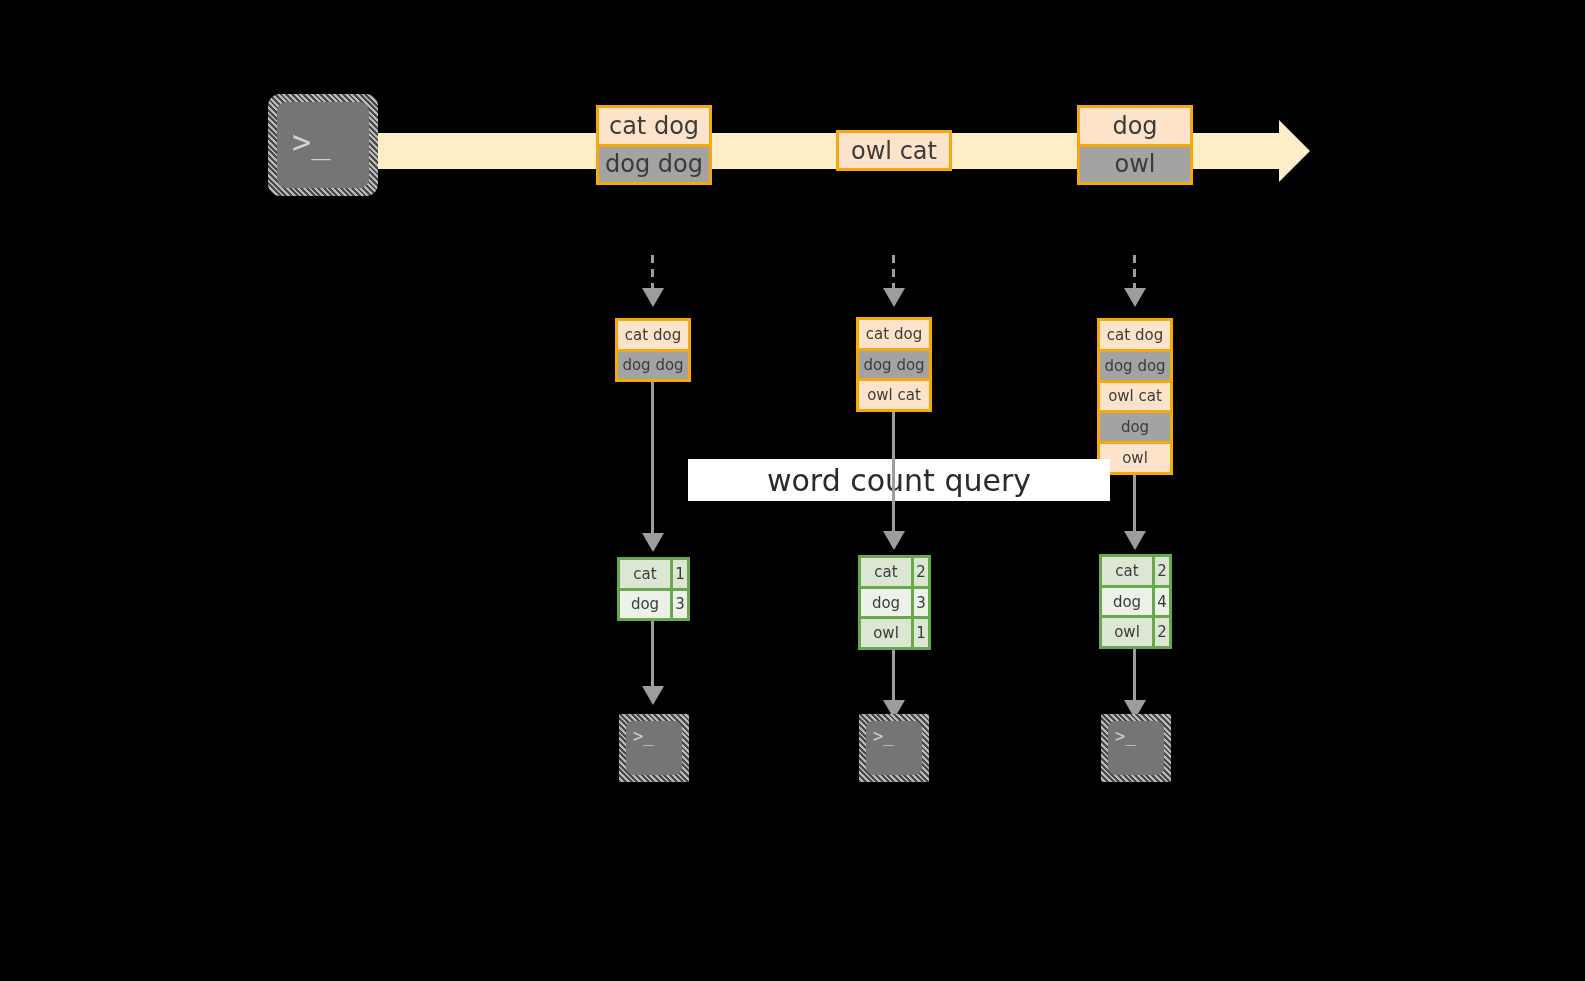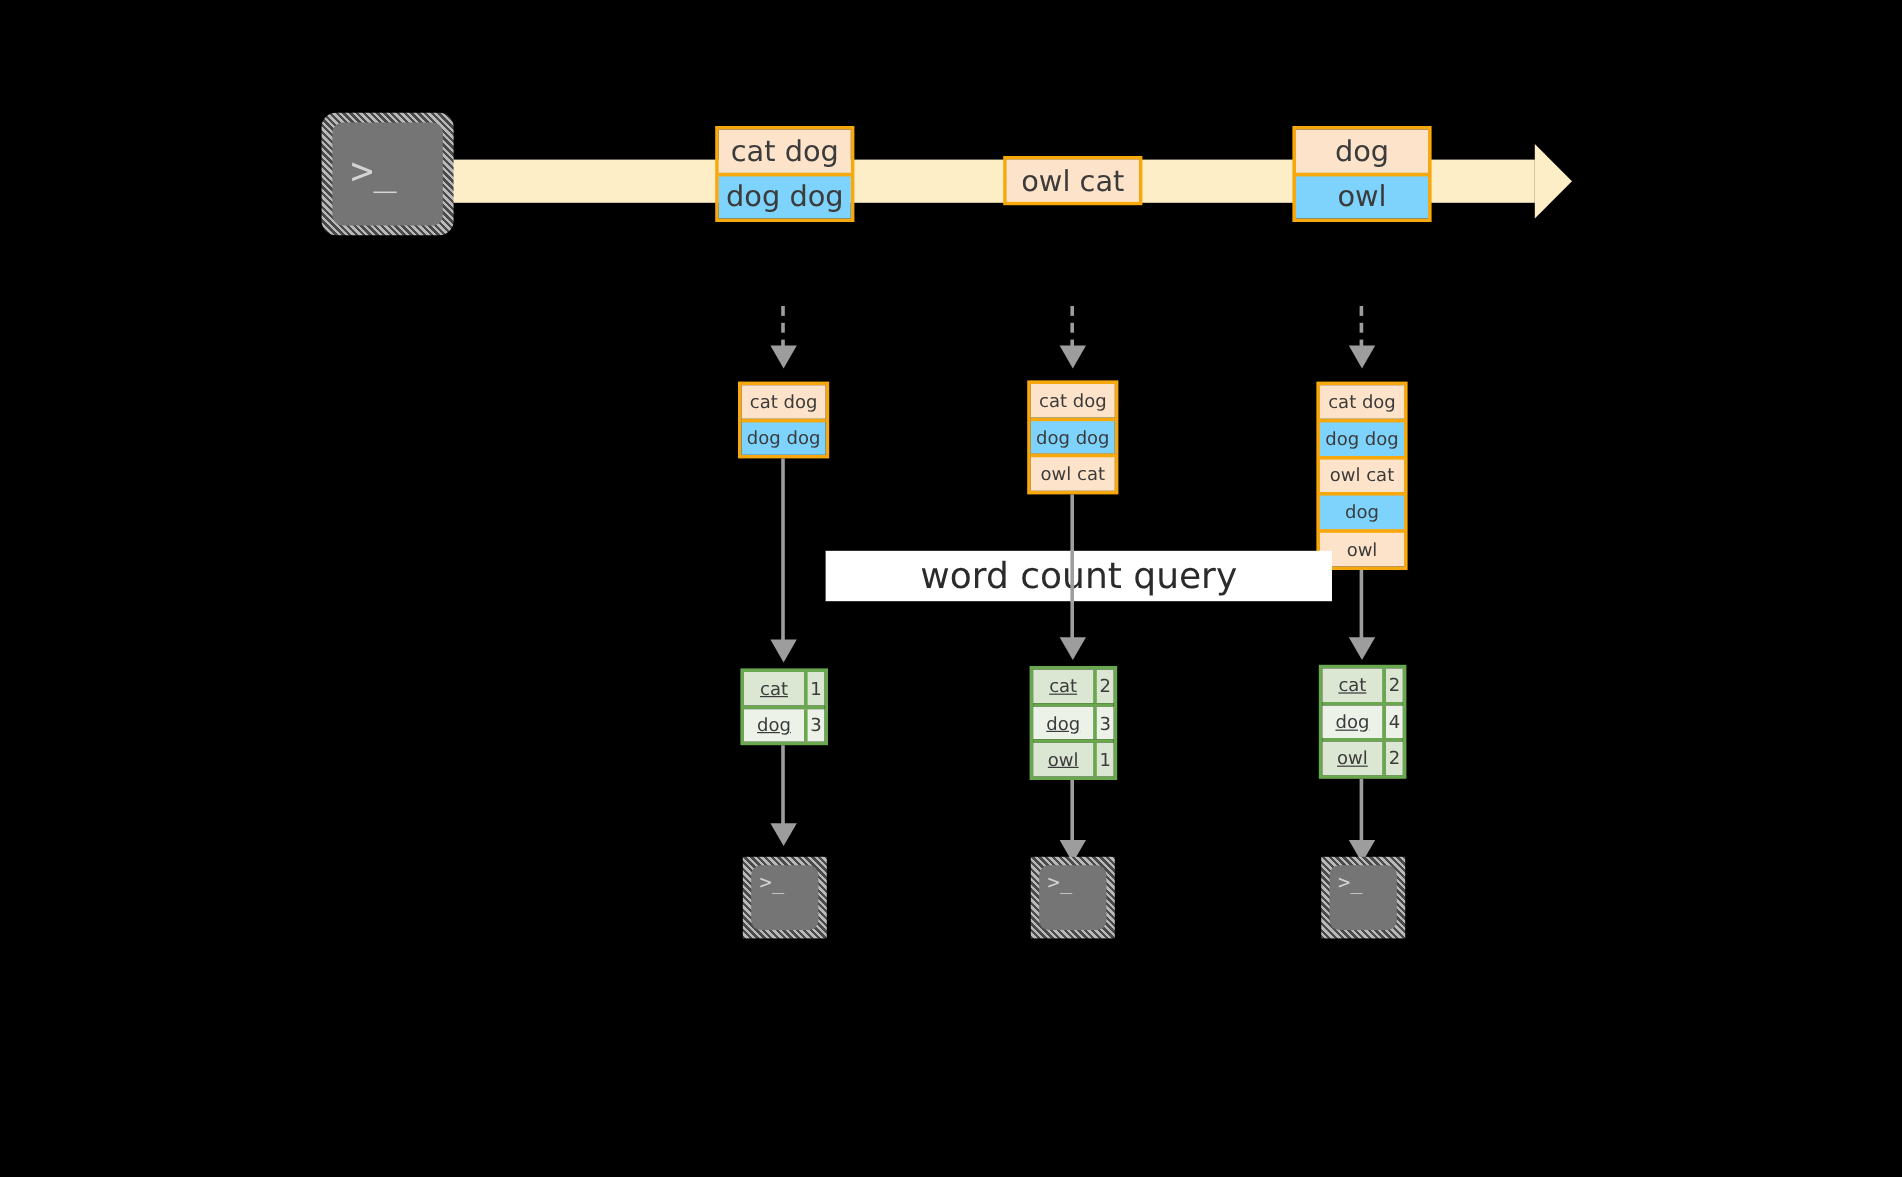--- a/index.html
+++ b/index.html
@@ -61,21 +61,21 @@
   .obox .row {
     flex: 1 1 0;
     display: flex;
     align-items: center;
     justify-content: center;
     color: #3b3b3b;
     box-sizing: border-box;
     white-space: nowrap;
   }
   .obox .row.dark { background: #fde3c9; }
-  .obox .row.light { background: #7dd3fc; }
+  .obox .row.light { background: #a3a3a3; }
   .obox .row + .row { border-top: 3px solid #f7a80d; }
 
   .obox.big .row { font-size: 24px; }
   .obox.small .row { font-size: 15px; }
 
   
   .gbox {
     position: absolute;
     box-sizing: border-box;
     border: 3px solid #6aa84f;
@@ -90,21 +90,21 @@
   .gbox .grow + .grow { border-top: 3px solid #6aa84f; }
   .gbox .gc {
     display: flex;
     align-items: center;
     justify-content: center;
     font-size: 15px;
     color: #3b3b3b;
     box-sizing: border-box;
     white-space: nowrap;
   }
-  .gbox .gc.key { flex: 0 0 50px; text-decoration: underline; }
+  .gbox .gc.key { flex: 0 0 50px; }
   .gbox .gc.val { flex: 1 1 auto; border-left: 3px solid #6aa84f; }
   .gbox .grow.dark .gc { background: #dbe6d3; }
   .gbox .grow.light .gc { background: #edf2e9; }
 
   
   .conn-line {
     position: absolute;
     background: #9d9d9d;
     width: 3px;
   }

